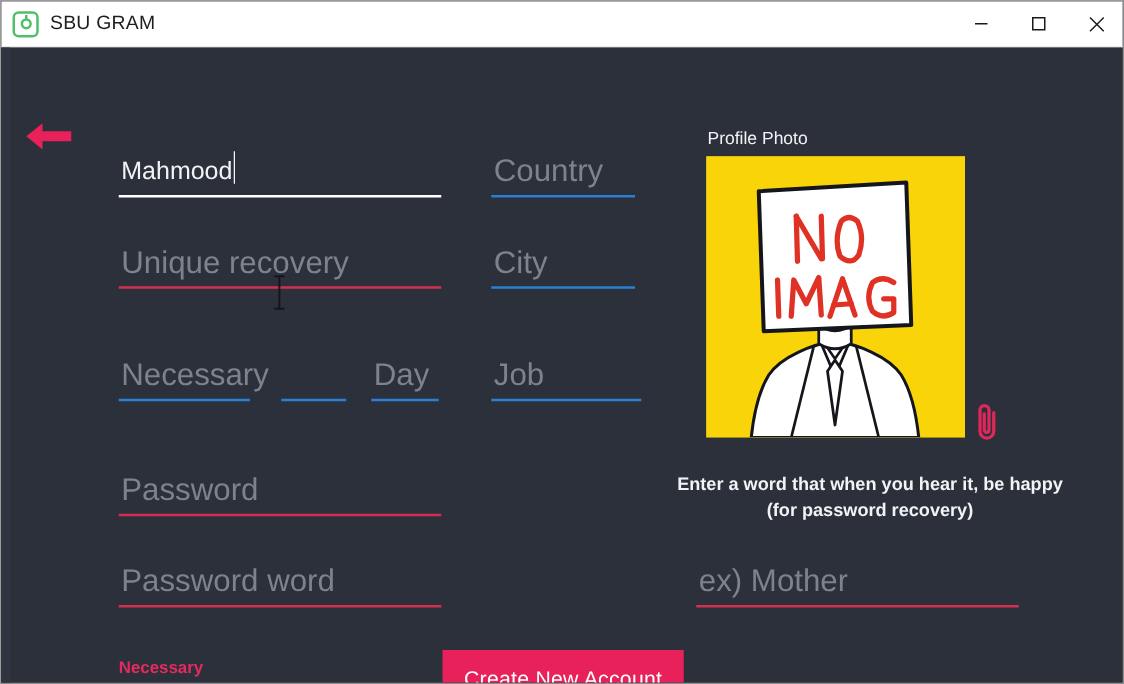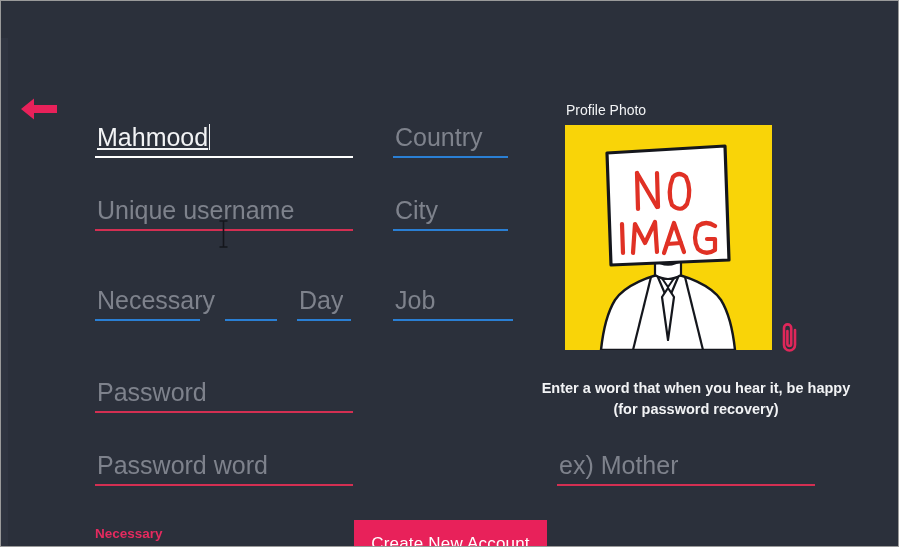--- a/index.html
+++ b/index.html
@@ -133,25 +133,24 @@
     font-size: 25px;
     color: #7e828c;
     white-space: nowrap;
     overflow: hidden;
     line-height: 30px;
   }
   .field .val {
     position: absolute;
     left: 2px;
     bottom: 6px;
-    font-size: 25px;
+    font-size: 20px;
     color: #f2f3f5;
     white-space: nowrap;
     line-height: 30px;
-    text-decoration: underline;
   }
   .field .rule {
     position: absolute;
     left: 0;
     bottom: 0;
     width: 100%;
     height: 2px;
   }
   .rule.req   { background: #d32f52; }
   .rule.opt   { background: #2a7fd4; }
@@ -243,36 +242,60 @@
     font-family: "Liberation Sans", sans-serif;
     cursor: pointer;
     letter-spacing: 0.2px;
   }
 </style>
 </head>
 <body>
 
 <div class="app-window">
 
+  <div class="titlebar">
+    <div class="title-left">
+      <div class="app-icon"></div>
+      <div class="app-title">SBU GRAM</div>
+    </div>
+    <div class="win-controls">
+      <div class="win-btn">
+        <svg width="12" height="12" viewBox="0 0 12 12">
+          <line x1="1" y1="6" x2="11" y2="6" stroke="#1a1a1a" stroke-width="1.2"></line>
+        </svg>
+      </div>
+      <div class="win-btn">
+        <svg width="12" height="12" viewBox="0 0 12 12">
+          <rect x="1.2" y="1.2" width="9.6" height="9.6" fill="none" stroke="#1a1a1a" stroke-width="1.2"></rect>
+        </svg>
+      </div>
+      <div class="win-btn">
+        <svg width="13" height="13" viewBox="0 0 13 13">
+          <line x1="1" y1="1" x2="12" y2="12" stroke="#1a1a1a" stroke-width="1.2"></line>
+          <line x1="12" y1="1" x2="1" y2="12" stroke="#1a1a1a" stroke-width="1.2"></line>
+        </svg>
+      </div>
+    </div>
+  </div>
 
   <div class="content">
 
     <div class="back-arrow">
       <svg width="40" height="30" viewBox="0 0 40 30">
         <path d="M2 15 L15 4.5 L15 11 L38 11 L38 19 L15 19 L15 25.5 Z" fill="#e8215a"></path>
       </svg>
     </div>
 
     <div class="field" style="left:94px; top:62px; width:258px; height:58px;">
       <div class="val"><span>Mahmood</span><span class="caret"></span></div>
       <div class="rule white"></div>
     </div>
 
     <div class="field" style="left:94px; top:135px; width:258px; height:58px;">
-      <div class="ph">Unique username</div>
+      <div class="ph">Unique recovery</div>
       <div class="rule req"></div>
     </div>
 
     <div class="field" style="left:94px; top:225px; width:105px; height:58px;">
       <div class="ph">Necessary</div>
       <div class="rule opt"></div>
     </div>
 
     <div class="field" style="left:224px; top:225px; width:52px; height:58px;">
       <div class="rule opt"></div>

